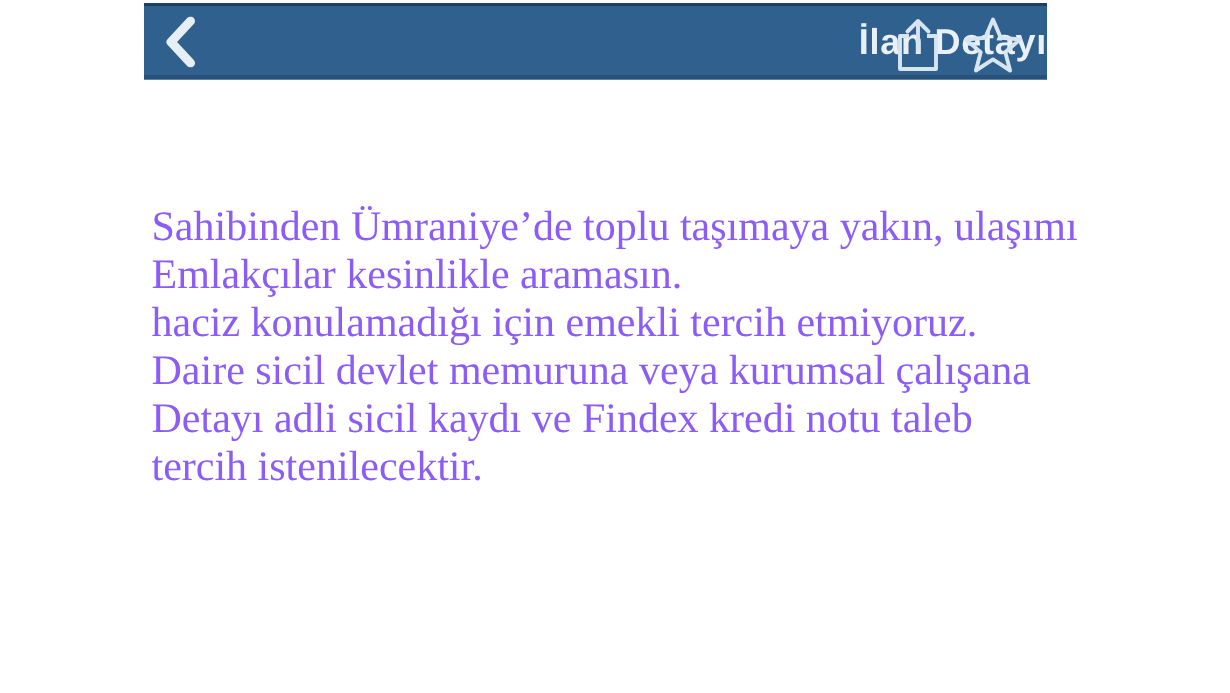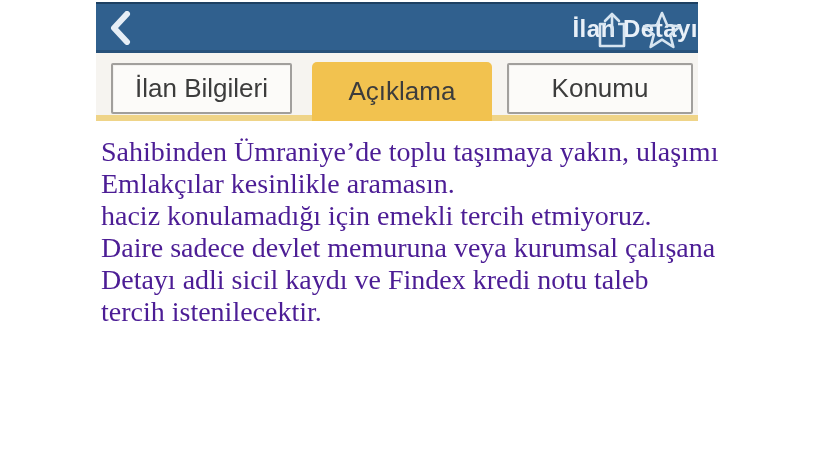--- a/index.html
+++ b/index.html
@@ -103,21 +103,21 @@
   .tab-3 { left: 411px; width: 186px; }
   
   .description {
     position: absolute;
     left: 5px;
     top: 134px;
     width: 596px;
     font-family: "Liberation Serif", serif;
     font-size: 28px;
     line-height: 32px;
-    color: #4c1d95;
+    color: #8b5cf6;
   }
   .description .line {
     white-space: nowrap;
   }
   svg { display: block; }
 </style>
 </head>
 <body>
 
 <div class="app">
@@ -145,29 +145,23 @@
 
     <div class="favorite-button">
       <span>
         <svg width="40" height="38" viewBox="0 0 40 38">
           <polygon points="20,2 25.2,14.2 38,15.3 28.2,23.8 31.4,36 20,28.6 8.6,36 11.8,23.8 2,15.3 14.8,14.2" fill="none" stroke="#d7e5f1" stroke-width="2.6" stroke-linejoin="round"></polygon>
         </svg>
       </span>
     </div>
   </header>
 
-  <nav class="tabbar">
-    <div class="tab inactive tab-1">İlan Bilgileri</div>
-    <div class="tab active tab-2">Açıklama</div>
-    <div class="tab inactive tab-3">Konumu</div>
-    <div class="tab-underline"></div>
-  </nav>
 
   <main class="description">
     <div class="line">Sahibinden Ümraniye’de toplu taşımaya yakın, ulaşımı</div>
     <div class="line">Emlakçılar kesinlikle aramasın.</div>
     <div class="line">haciz konulamadığı için emekli tercih etmiyoruz.</div>
-    <div class="line">Daire sadece devlet memuruna veya kurumsal çalışana</div>
+    <div class="line">Daire sicil devlet memuruna veya kurumsal çalışana</div>
     <div class="line">Detayı adli sicil kaydı ve Findex kredi notu taleb</div>
     <div class="line">tercih istenilecektir.</div>
   </main>
 
 </div>
 
 </body></html>

